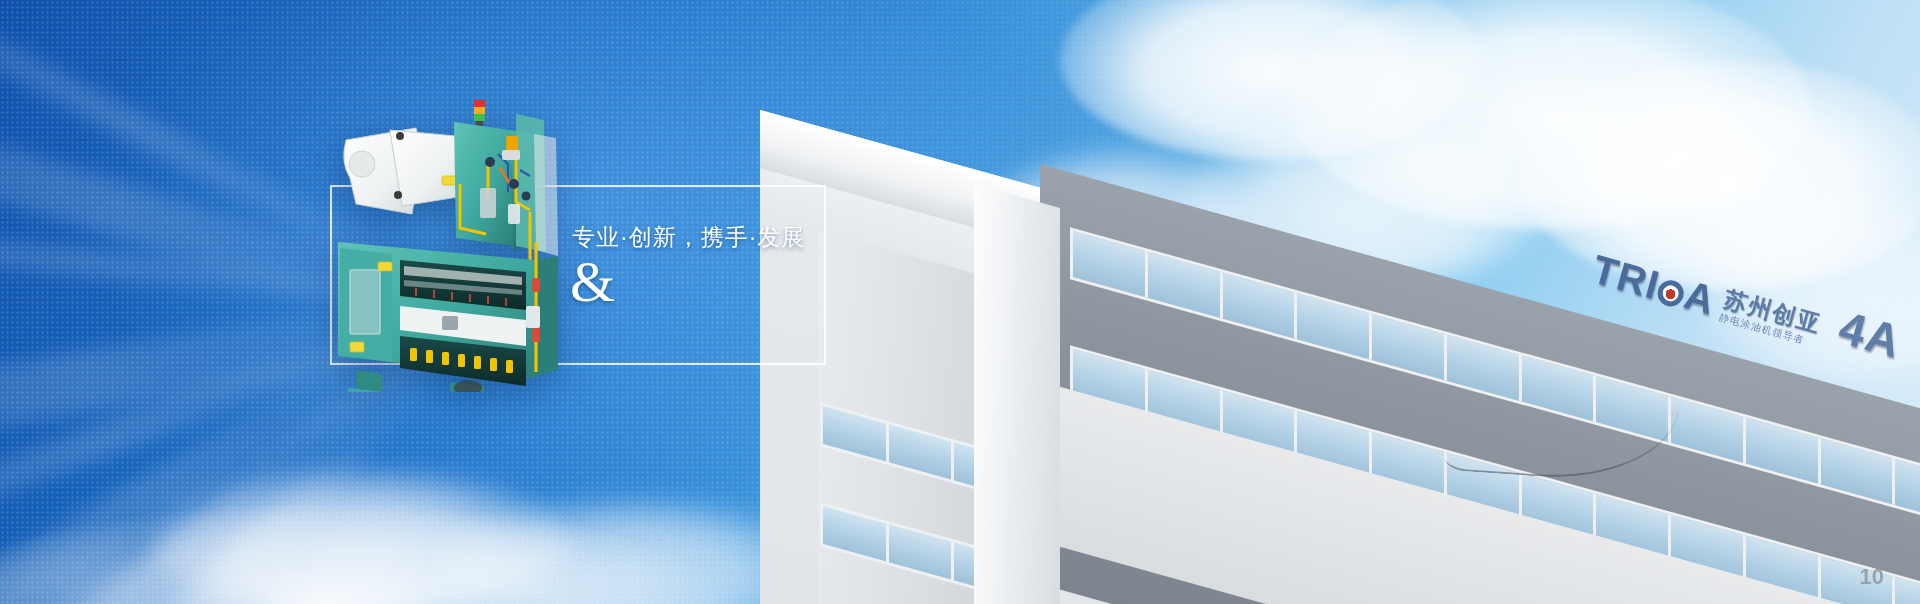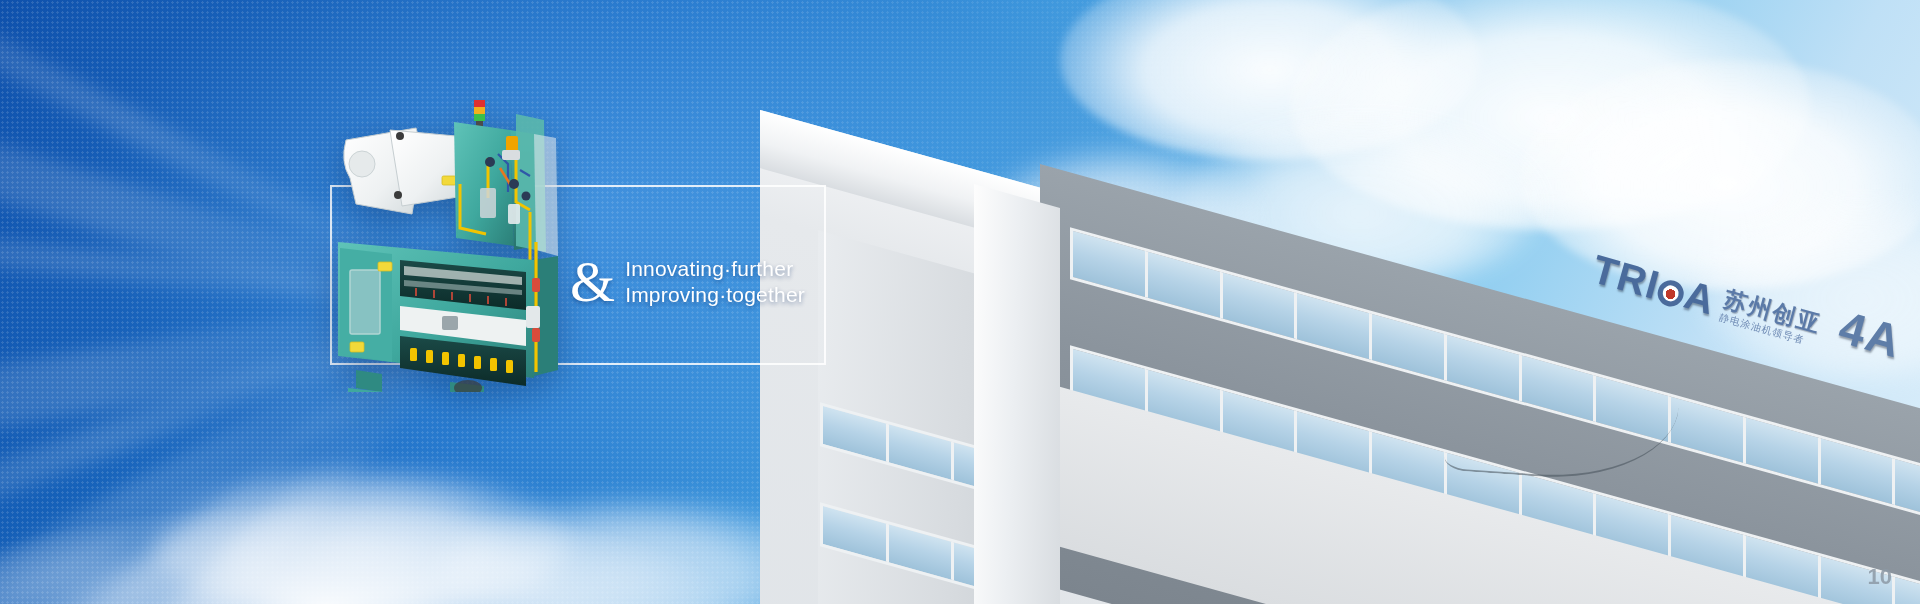--- a/index.html
+++ b/index.html
@@ -166,21 +166,21 @@
     text-shadow: 1px 1px 1px rgba(40,50,70,0.35);
   }
   .sign-cn-sub { font-size: 10px; color: #6d89b3; letter-spacing: 1px; margin-top: 3px; }
   .sign-4a {
     font-family: "Liberation Sans", sans-serif;
     font-weight: 700; font-size: 46px; color: #5e7da8; letter-spacing: 2px;
     text-shadow: 1px 2px 2px rgba(40,50,70,0.45);
     margin-left: 10px; position: relative; top: -6px;
   }
   .roof-num {
-    position: absolute; right: 28px; bottom: 14px;
+    position: absolute; right: 36px; bottom: 14px;
     font-size: 22px; font-weight: 700; color: #8d9aa6; opacity: .85;
     z-index: 9;
     margin-top: 42px;
   }
 
   
   .machine {
     position: absolute;
     left: 330px; top: 92px;
     width: 260px; height: 300px;
@@ -442,22 +442,19 @@
       <rect x="196" y="214" width="14" height="22" rx="2" fill="#e3e8ea"></rect>
 
       <path d="M26 278 l26 4 0 18 -26 -4 z" fill="#2f8a82"></path>
       <path d="M120 290 l34 4 0 12 -34 -4 z" fill="#2f8a82"></path>
       <path d="M18 296 l90 10 0 10 -90 -10 z" fill="#3fa89e"></path>
       <ellipse cx="138" cy="296" rx="14" ry="8" fill="#3a3f42" opacity=".75"></ellipse>
     </svg>
   </div>
 
 
+  <div class="tagline-cn">专业·创新，携手·发展</div>
 
   <div class="tagline-en-wrap">
     <span class="amp">&amp;</span>
-    <span class="tagline-en">
-      <span>Innovating·further</span>
-      <span>Improving·together</span>
-    </span>
   </div>
 
 </div>
 
 </body></html>

